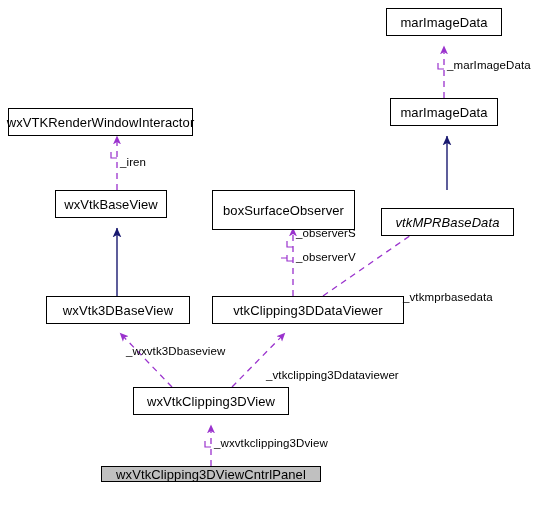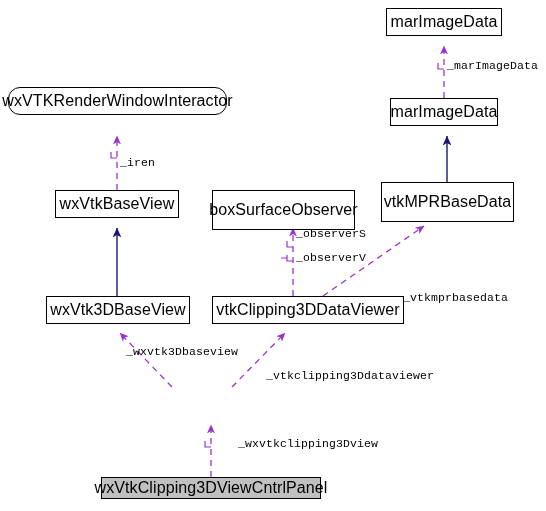--- a/index.html
+++ b/index.html
@@ -23,39 +23,38 @@
     top: 0;
     width: 546px;
     height: 511px;
   }
   .uml-node {
     position: absolute;
     box-sizing: border-box;
     border: 1px solid #000000;
     background: #ffffff;
     color: #000000;
-    font-size: 16px;
+    font-size: 13px;
     line-height: 1;
     display: flex;
     align-items: center;
     justify-content: center;
     white-space: nowrap;
     letter-spacing: 0.1px;
   }
   .uml-node.highlight {
     background: #c0c0c0;
   }
   .edge-label {
     position: absolute;
     font-size: 11.5px;
     color: #000000;
     line-height: 1;
     white-space: nowrap;
     letter-spacing: 0.1px;
-    font-family: Liberation Mono, monospace;
   }
 </style>
 </head>
 <body>
 
 <div id="diagram-root">
 
   <svg id="edge-layer" viewBox="0 0 546 511">
     <defs>
       <marker id="arrow-usage" markerWidth="10" markerHeight="10" refX="8.4" refY="4.2" orient="auto" markerUnits="userSpaceOnUse">
@@ -105,62 +104,65 @@
     <g>
       <line x1="211" y1="477" x2="211" y2="425" stroke="#9a32cd" stroke-width="1.3" stroke-dasharray="6,5" marker-end="url(#arrow-usage)"></line>
       <path d="M205,441 L205,447 L211,447" stroke="#9a32cd" stroke-width="1.2" fill="none"></path>
     </g>
   </svg>
 
   <div class="uml-node" style="left:386px; top:8px; width:116px; height:28px;">
     <span>marImageData</span>
   </div>
 
-  <div class="uml-node" style="left:8px; top:87px; width:219px; height:28px;border-radius:12px;">
+  <div class="uml-node" style="left:8px; top:108px; width:185px; height:28px;">
     <span>wxVTKRenderWindowInteractor</span>
   </div>
 
   <div class="uml-node" style="left:390px; top:98px; width:108px; height:28px;">
     <span>marImageData</span>
   </div>
 
-  <div class="uml-node" style="left:55px; top:190px; width:124px; height:28px;">
+  <div class="uml-node" style="left:55px; top:190px; width:112px; height:28px;">
     <span>wxVtkBaseView</span>
   </div>
 
   <div class="uml-node" style="left:212px; top:190px; width:143px; height:40px;">
     <span>boxSurfaceObserver</span>
   </div>
 
-  <div class="uml-node" style="left:381px; top:182px; width:133px; height:40px;">
+  <div class="uml-node" style="left:381px; top:208px; width:133px; height:28px;font-style:italic;">
     <span>vtkMPRBaseData</span>
   </div>
 
   <div class="uml-node" style="left:46px; top:296px; width:144px; height:28px;">
     <span>wxVtk3DBaseView</span>
   </div>
 
   <div class="uml-node" style="left:212px; top:296px; width:192px; height:28px;">
     <span>vtkClipping3DDataViewer</span>
   </div>
 
+  <div class="uml-node" style="left:133px; top:387px; width:156px; height:28px;">
+    <span>wxVtkClipping3DView</span>
+  </div>
 
-  <div class="uml-node highlight" style="left:101px; top:477px; width:220px; height:22px;">
+  <div class="uml-node highlight" style="left:101px; top:466px; width:220px; height:16px;">
     <span>wxVtkClipping3DViewCntrlPanel</span>
   </div>
 
   <div class="edge-label" style="left:447px; top:60px;">_marImageData</div>
 
   <div class="edge-label" style="left:120px; top:149px;margin-top:8px;">_iren</div>
 
   <div class="edge-label" style="left:296px; top:228px;">_observerS</div>
 
   <div class="edge-label" style="left:296px; top:252px;">_observerV</div>
 
   <div class="edge-label" style="left:403px; top:247px;margin-top:45px;">_vtkmprbasedata</div>
 
   <div class="edge-label" style="left:126px; top:346px;">_wxvtk3Dbaseview</div>
 
   <div class="edge-label" style="left:266px; top:346px;margin-top:24px;">_vtkclipping3Ddataviewer</div>
 
-  <div class="edge-label" style="left:214px; top:438px;margin-left:24px;">_wxvtkclipping3Dview</div>
+  <div class="edge-label" style="left:214px; top:438px;">_wxvtkclipping3Dview</div>
 
 </div>
 
 </body></html>

